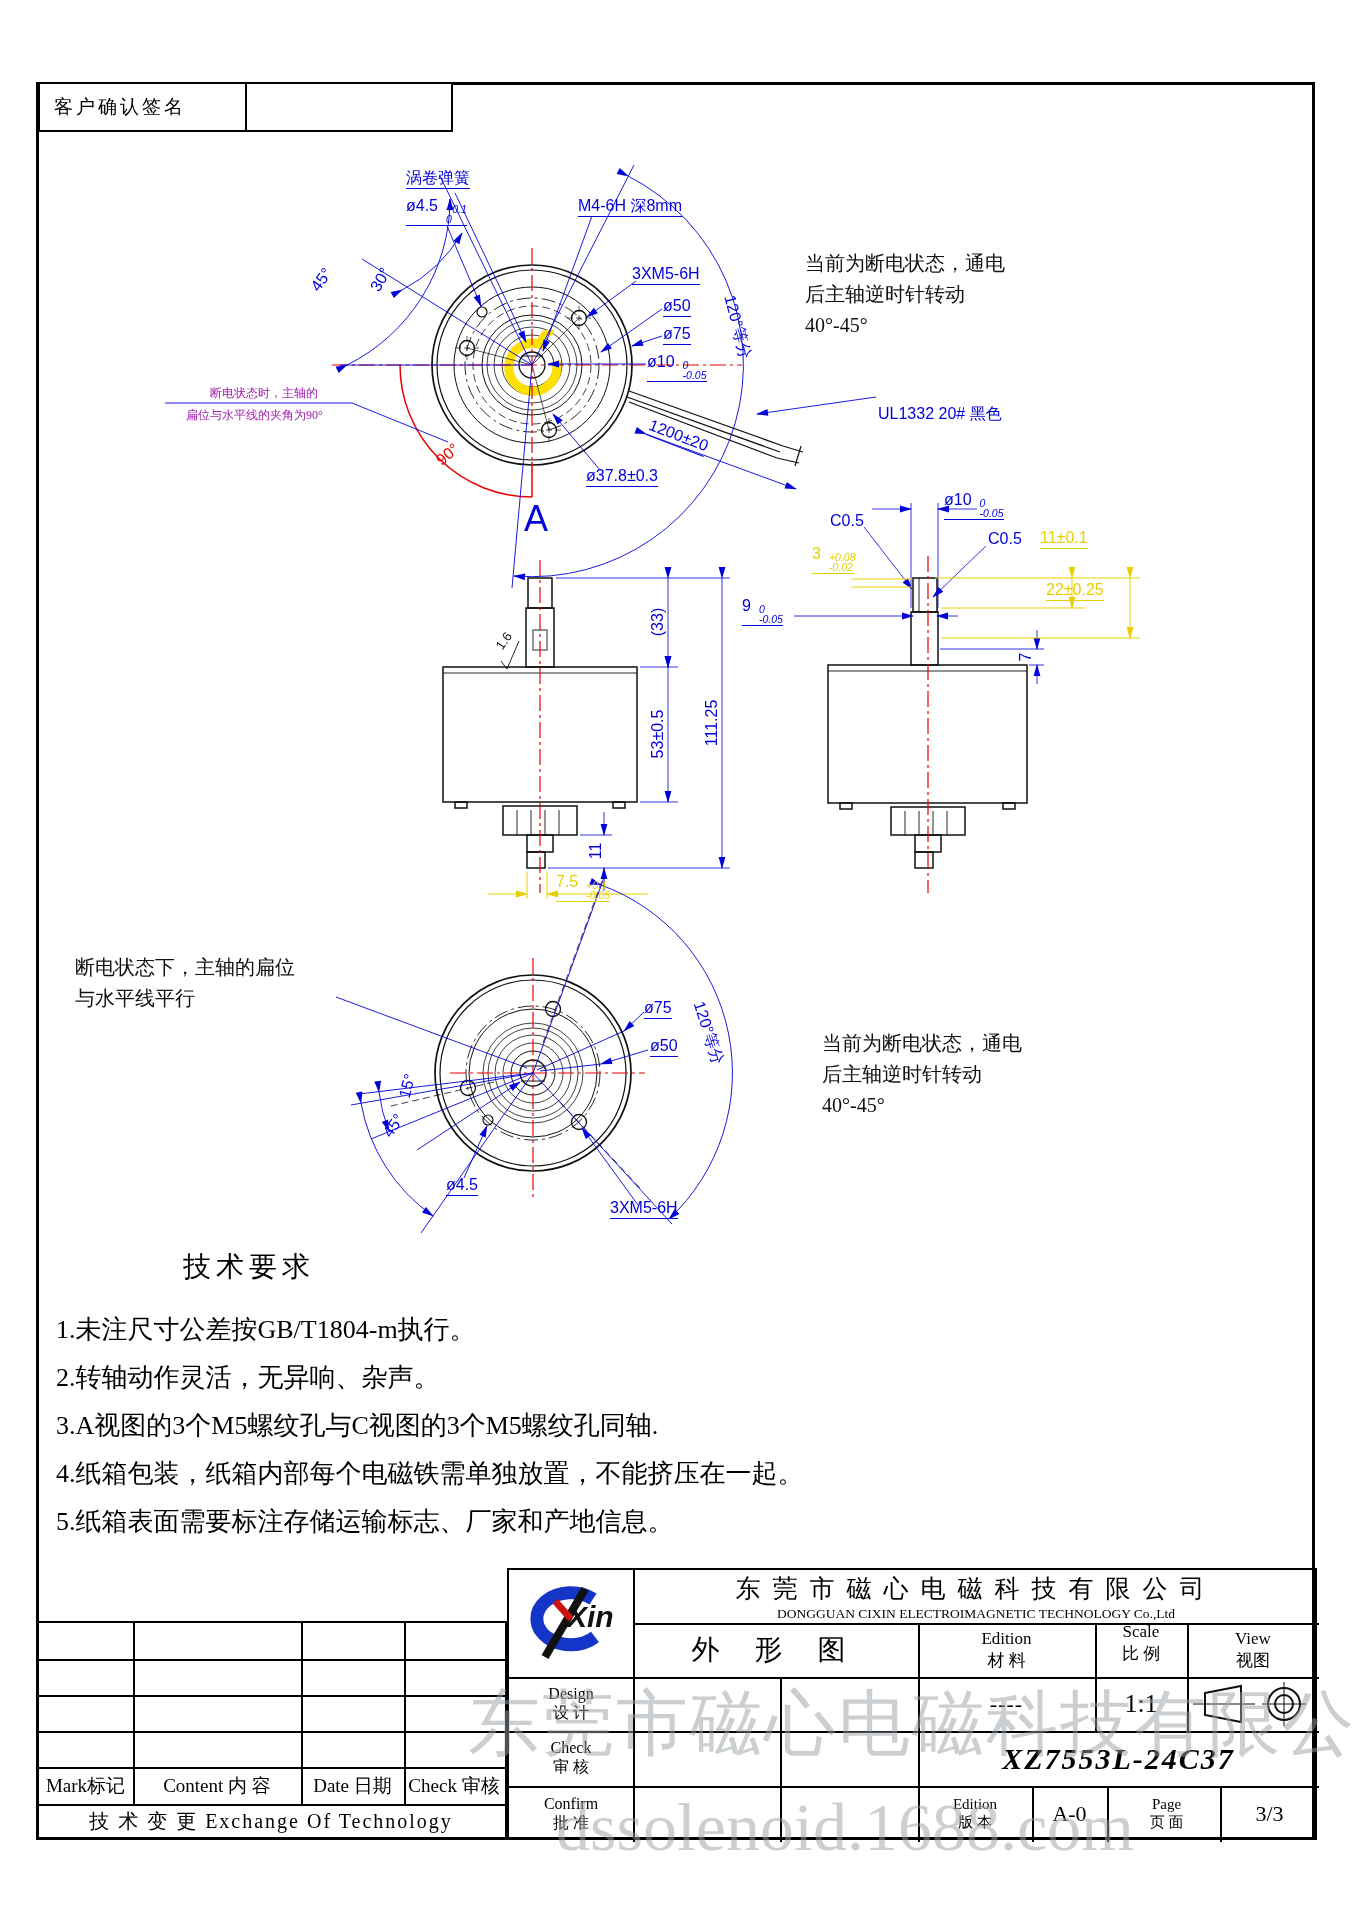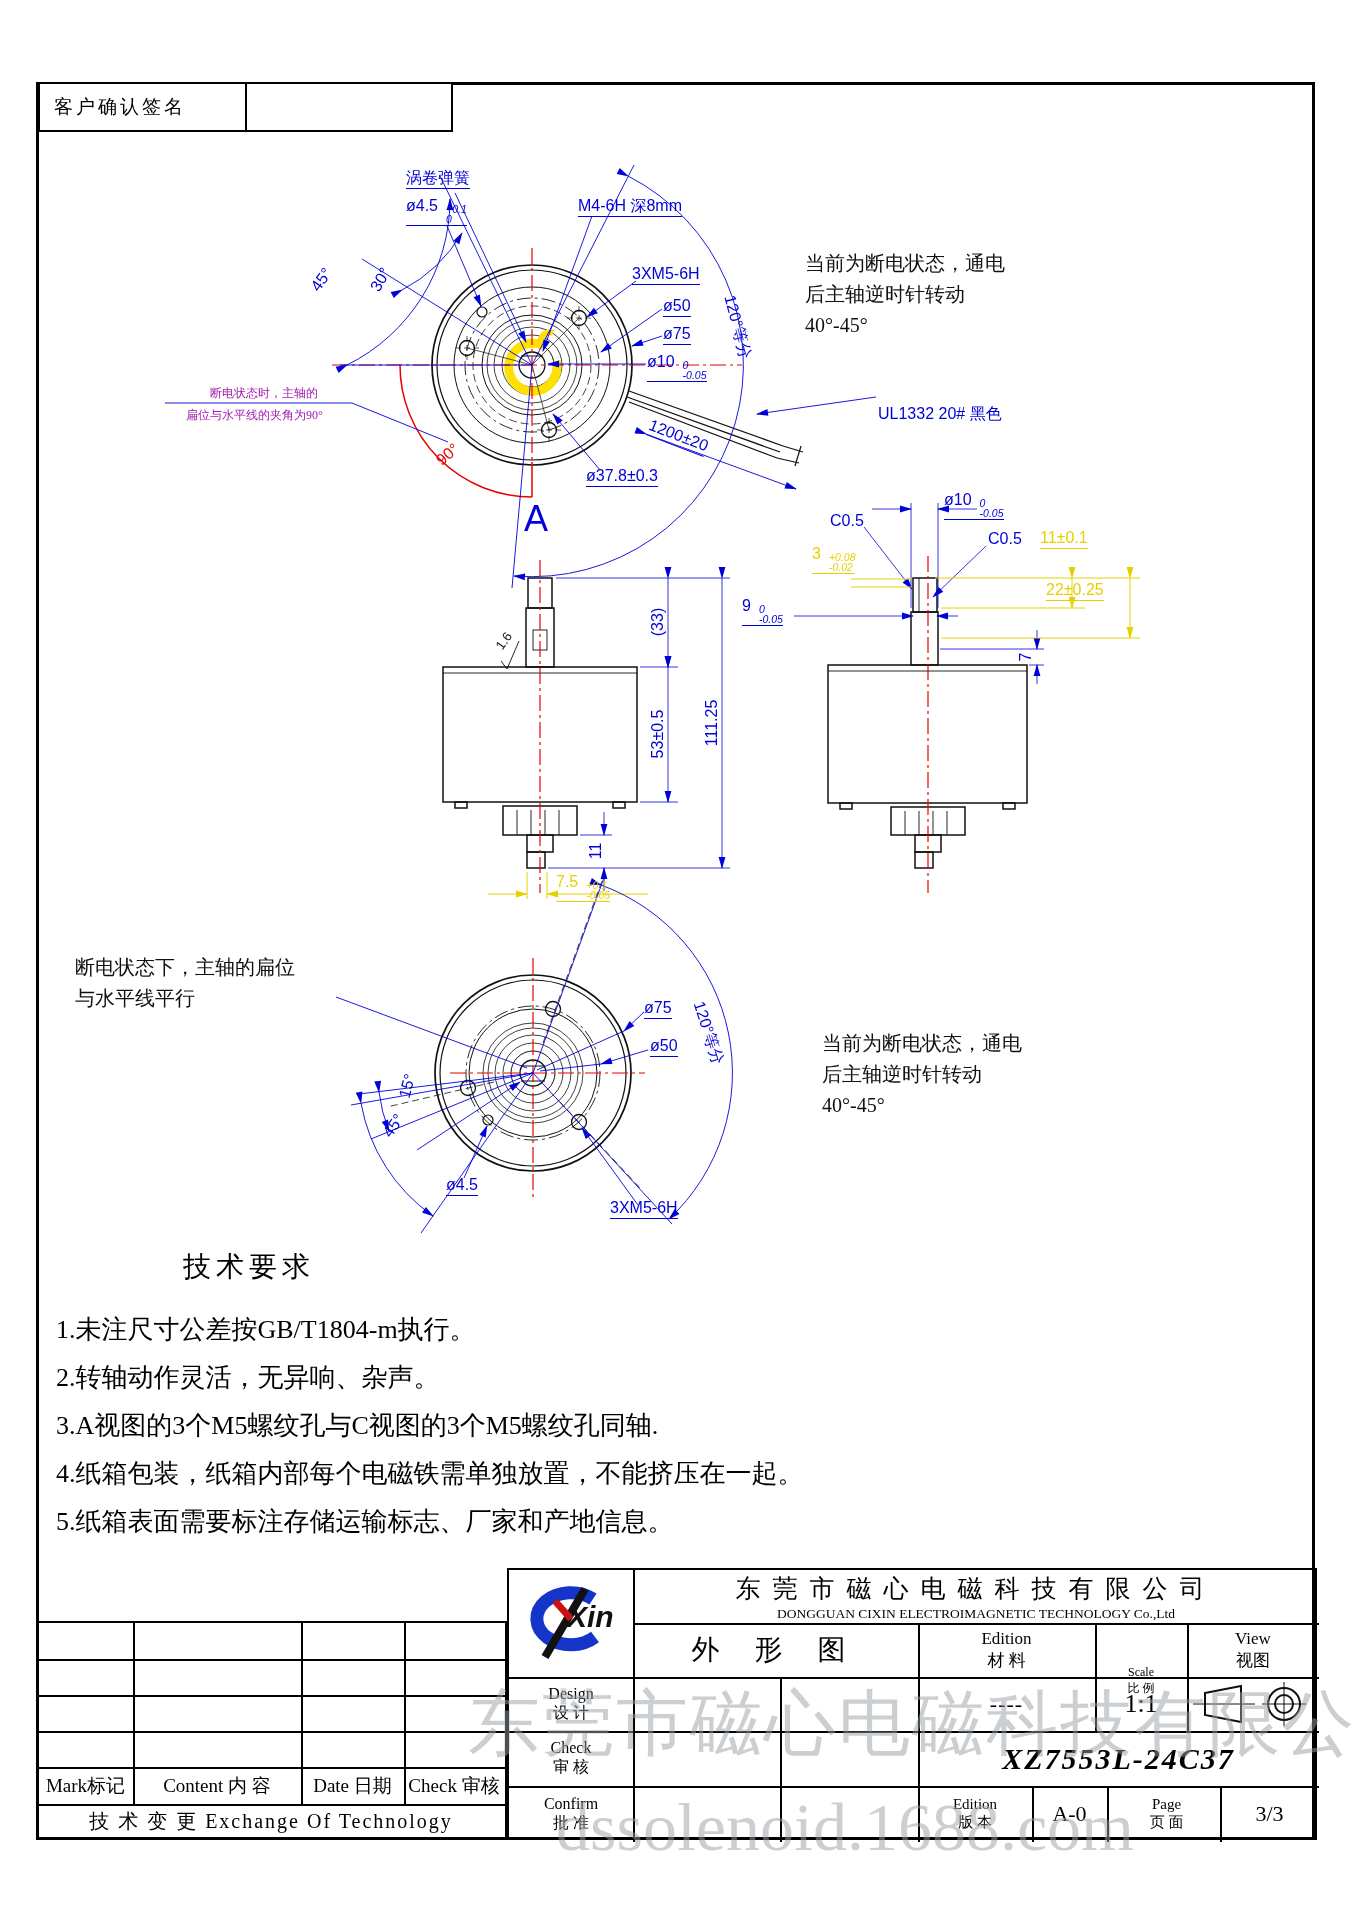--- a/index.html
+++ b/index.html
@@ -376,21 +376,21 @@
     <div class="cell" style="left:124px;top:0;width:686px;height:53px;">
       <div class="serifb" style="font-size:25px;letter-spacing:12px;">东莞市磁心电磁科技有限公司</div>
       <div class="serifb" style="font-size:13.5px;margin-top:1px;">DONGGUAN   CIXIN   ELECTROIMAGNETIC   TECHNOLOGY   Co.,Ltd</div>
     </div>
 
     <div class="cell serifb" style="left:124px;top:53px;width:285px;height:54px;font-size:28px;letter-spacing:14px;">外 形 图</div>
     <div class="cell serifb" style="left:409px;top:53px;width:177px;height:54px;font-size:17px;">
       <div>Edition</div>
       <div>材  料</div>
     </div>
-    <div class="cell serifb" style="left:586px;top:53px;width:92px;height:40px;font-size:12px;margin-top:38px;">
+    <div class="cell serifb" style="left:586px;top:53px;width:92px;height:40px;font-size:17px;">
       <div>Scale</div>
       <div>比 例</div>
     </div>
     <div class="cell serifb" style="left:678px;top:53px;width:132px;height:54px;font-size:17px;">
       <div>View</div>
       <div>视图</div>
     </div>
 
     <div class="cell serifb" style="left:0;top:107px;width:124px;height:54px;font-size:16px;">
       <div>Design</div>

